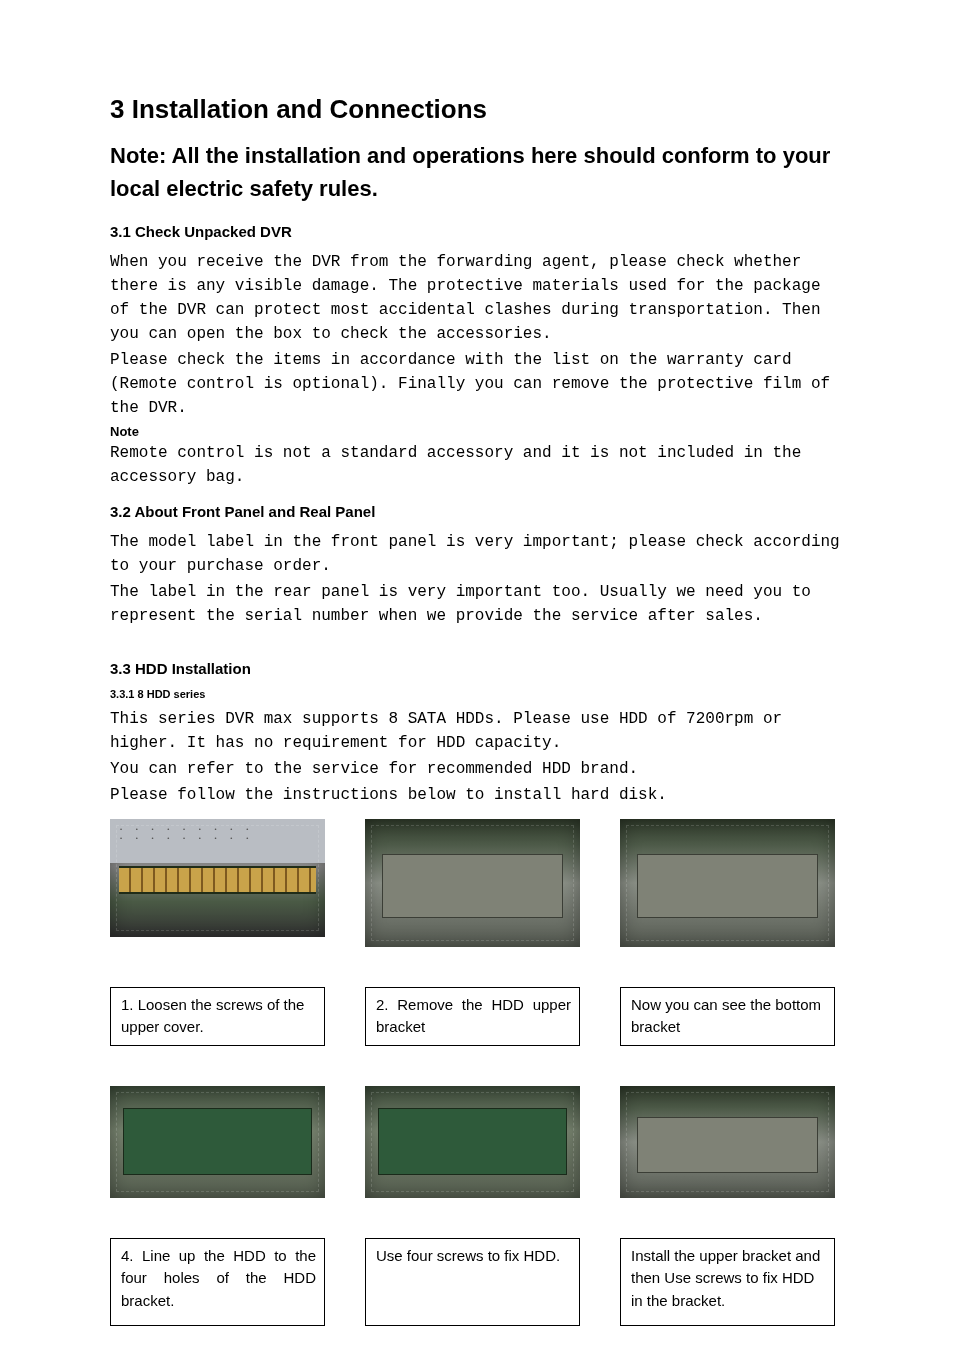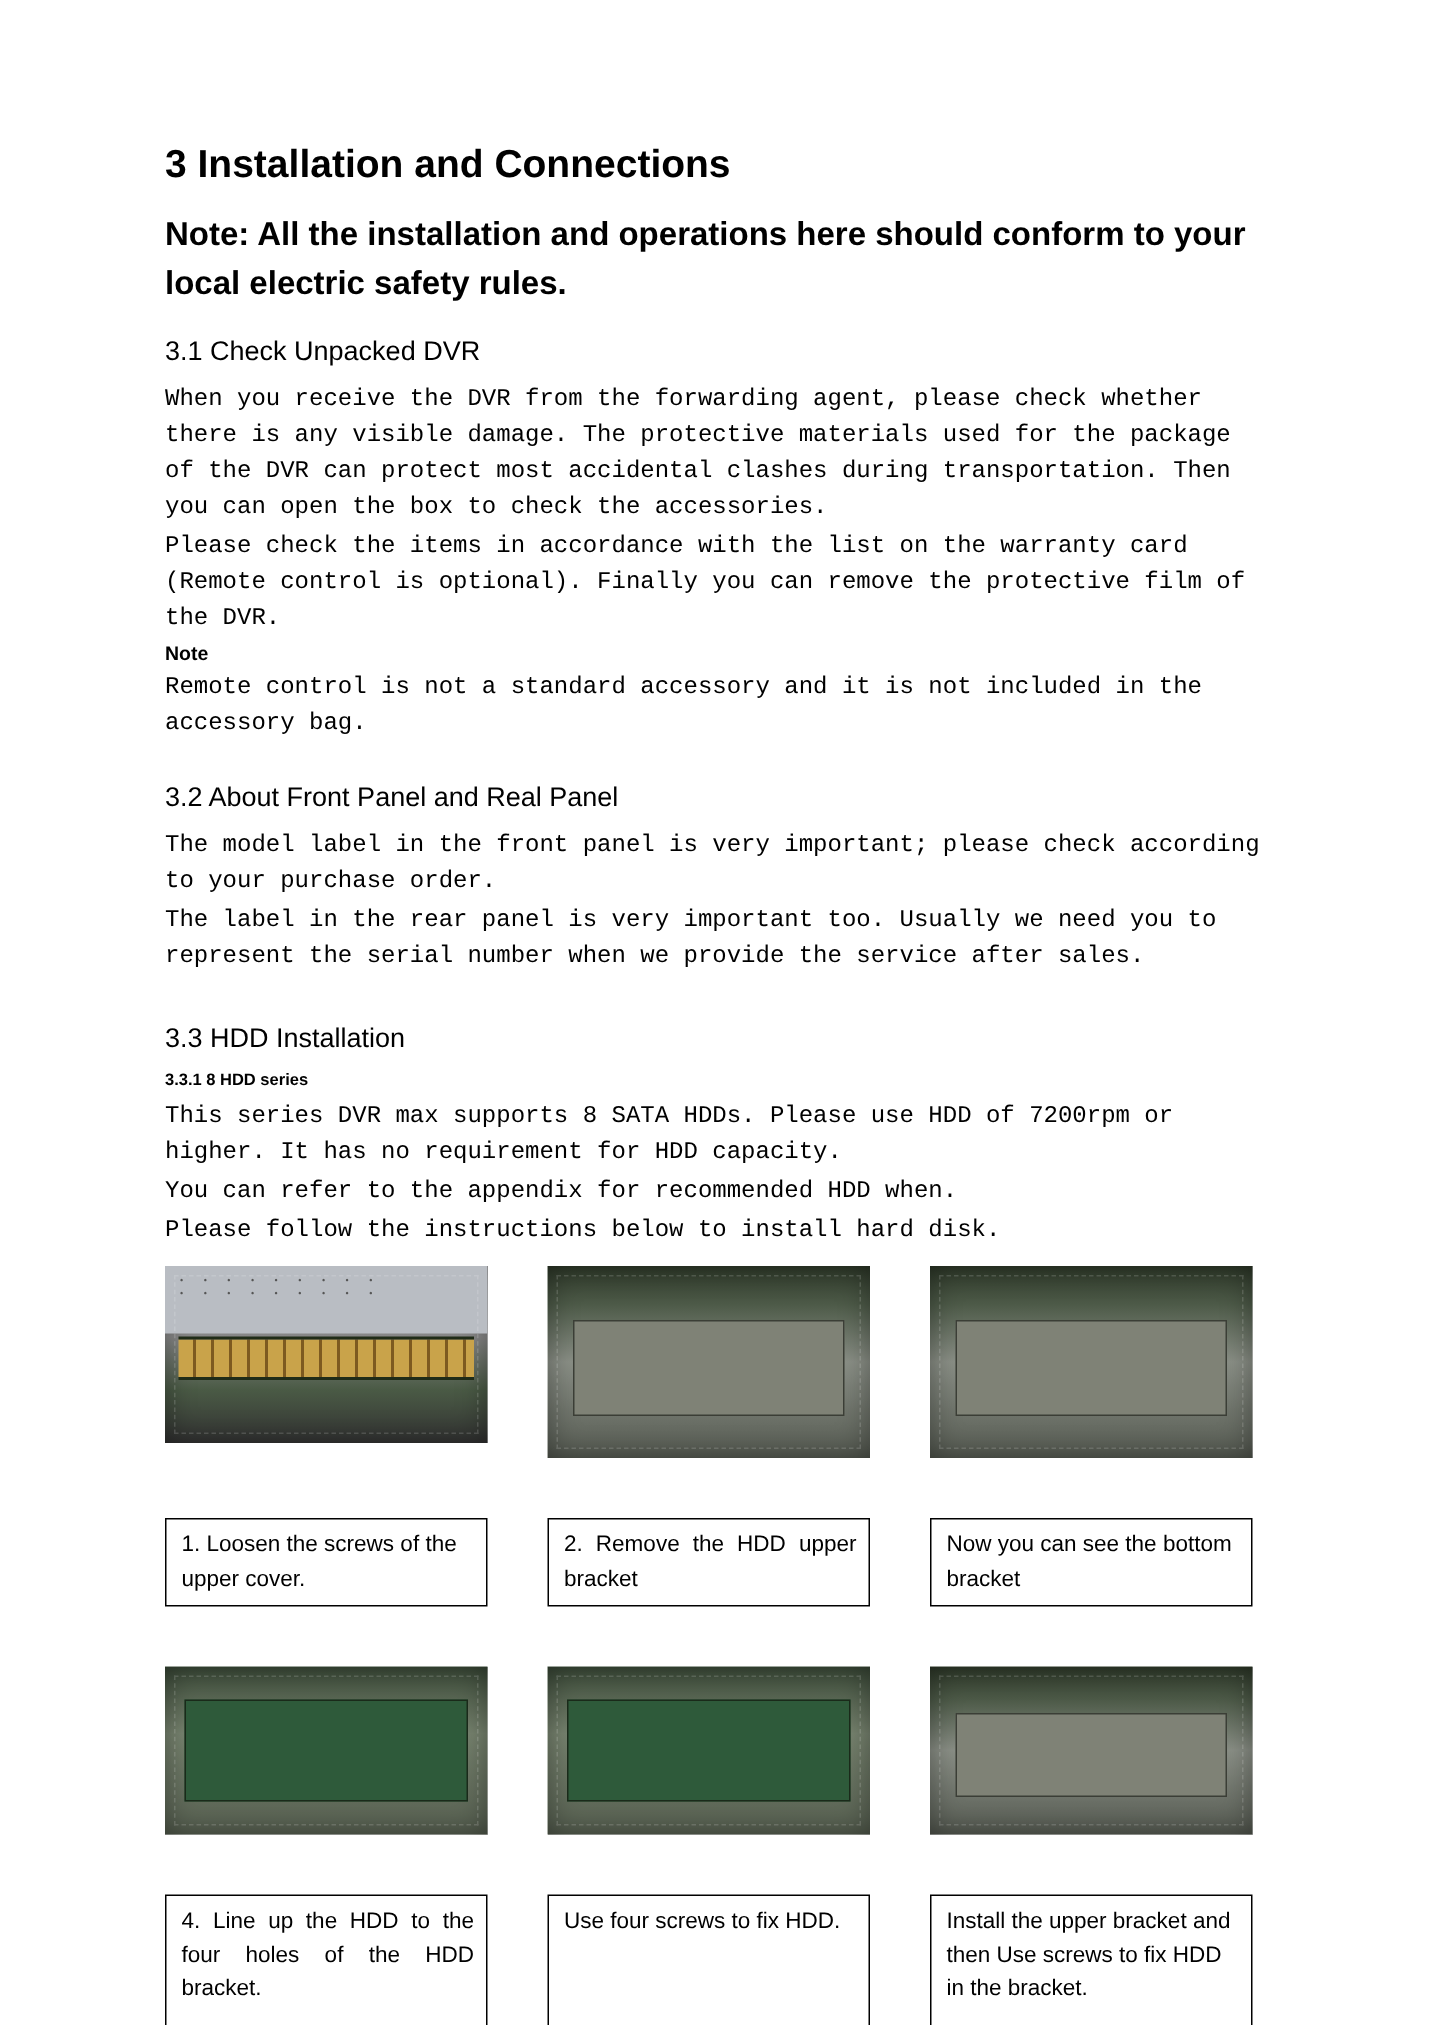--- a/index.html
+++ b/index.html
@@ -17,22 +17,22 @@
     font-size: 26px;
     font-weight: bold;
     margin-bottom: 10px;
   }
   .top-note {
     font-weight: bold;
     font-size: 22px;
     margin-bottom: 16px;
   }
   h2 {
-    font-size: 18px;
-    font-weight: normal;
+    font-size: 15px;
+    font-weight: bold;
     margin-bottom: 6px;
     margin-top: 6px;
   }
   .para {
     font-size: 16px;
     margin-bottom: 2px;
     font-family: Liberation Mono, monospace;
   }
   .note-label {
     font-weight: bold;
@@ -115,30 +115,30 @@
 <h1>3  Installation and Connections</h1>
 
 <div class="top-note">Note: All the installation and operations here should conform to your local electric safety rules.</div>
 
 <h2>3.1  Check Unpacked DVR</h2>
 <div class="para">When you receive the DVR from the forwarding agent, please check whether there is any visible damage. The protective materials used for the package of the DVR can protect most accidental clashes during transportation. Then you can open the box to check the accessories.</div>
 <div class="para">Please check the items in accordance with the list on the warranty card (Remote control is optional). Finally you can remove the protective film of the DVR.</div>
 <div class="note-label">Note</div>
 <div class="para">Remote control is not a standard accessory and it is not included in the accessory bag.</div>
 
-<h2 style="margin-top:24px">3.2  About Front Panel and Real Panel</h2>
+<h2 style="margin-top:12px">3.2  About Front Panel and Real Panel</h2>
 <div class="para">The model label in the front panel is very important; please check according to your purchase order.</div>
 <div class="para">The label in the rear panel is very important too. Usually we need you to represent the serial number when we provide the service after sales.</div>
 
 <div class="section-gap"></div>
 
 <h2>3.3  HDD Installation</h2>
 <h3>3.3.1  8 HDD series</h3>
 <div class="para">This series DVR max supports 8 SATA HDDs. Please use HDD of 7200rpm or higher. It has no requirement for HDD capacity.</div>
-<div class="para">You can refer to the appendix for recommended HDD when.</div>
+<div class="para">You can refer to the service for recommended HDD brand.</div>
 <div class="para">Please follow the instructions below to install hard disk.</div>
 
 <div class="grid">
 
   <div class="img-box a">
     <div class="top-strip"></div>
     <div class="dots">• • • • • • • • •<br>• • • • • • • • •</div>
     <div class="panel-bar"></div>
   </div>
   <div class="img-box b">

